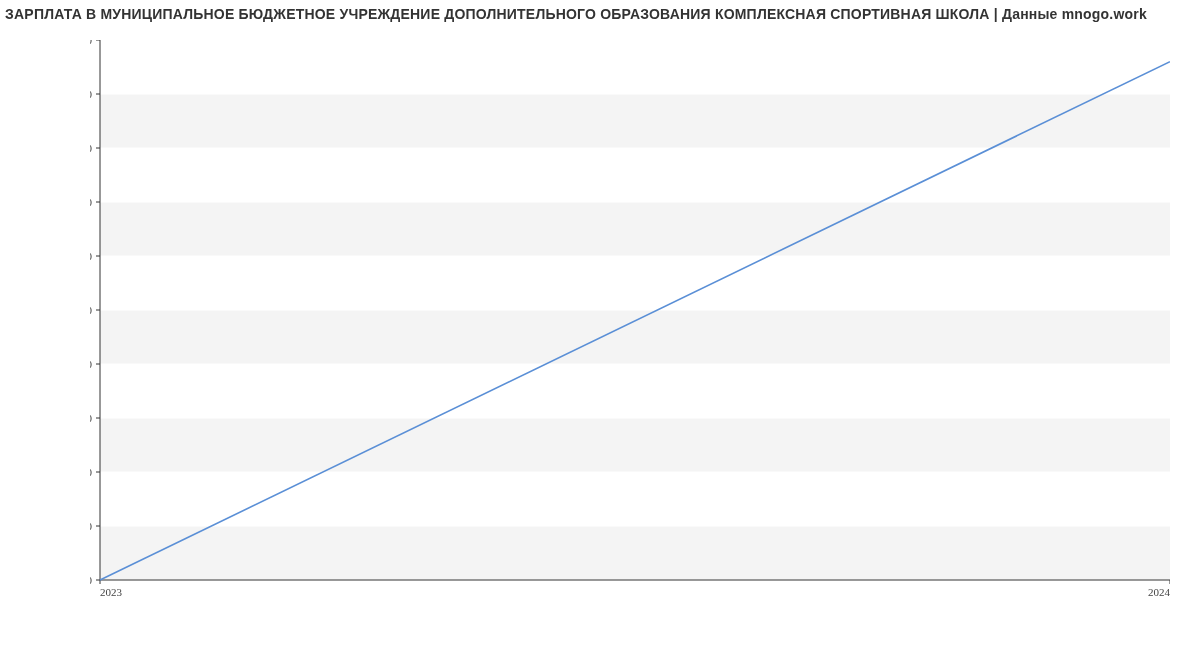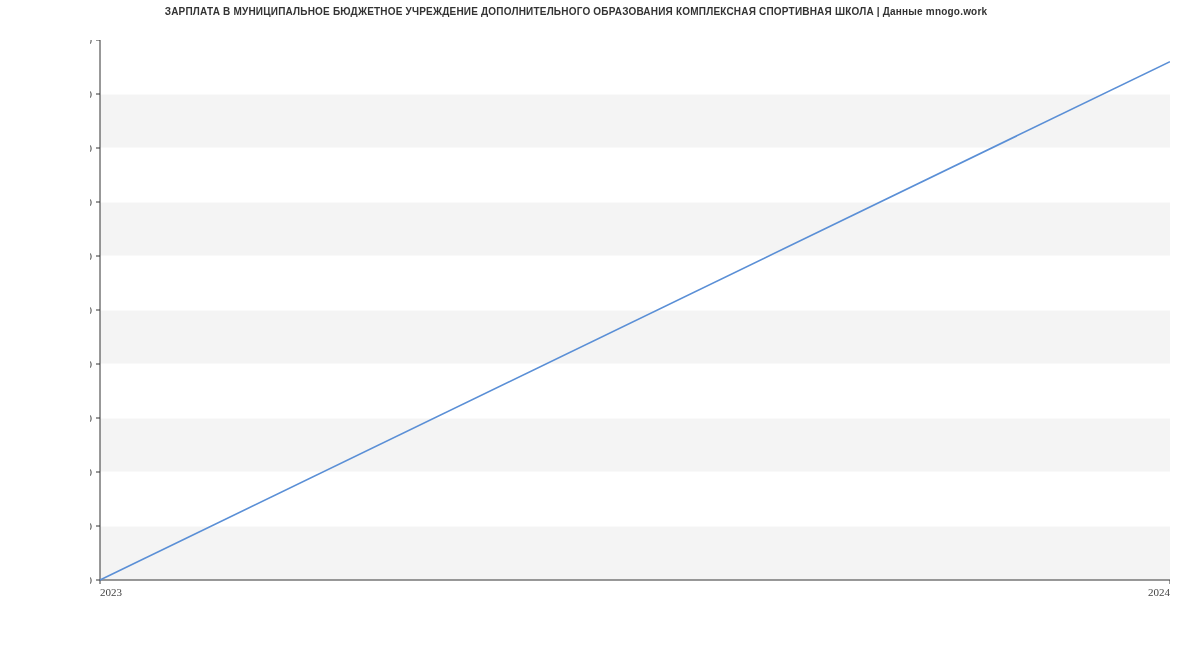--- a/index.html
+++ b/index.html
@@ -14,21 +14,21 @@
     width: 1200px;
     height: 650px;
     position: relative;
   }
   .title {
     position: absolute;
     top: 6px;
     left: 0;
     width: 1152px;
     text-align: center;
-    font-size: 10px;
+    font-size: 14px;
     font-weight: bold;
     color: #333;
     letter-spacing: 0.2px;
   }
   .plot {
     position: absolute;
     left: 90px;
     top: 40px;
     width: 1080px;
     height: 560px;

